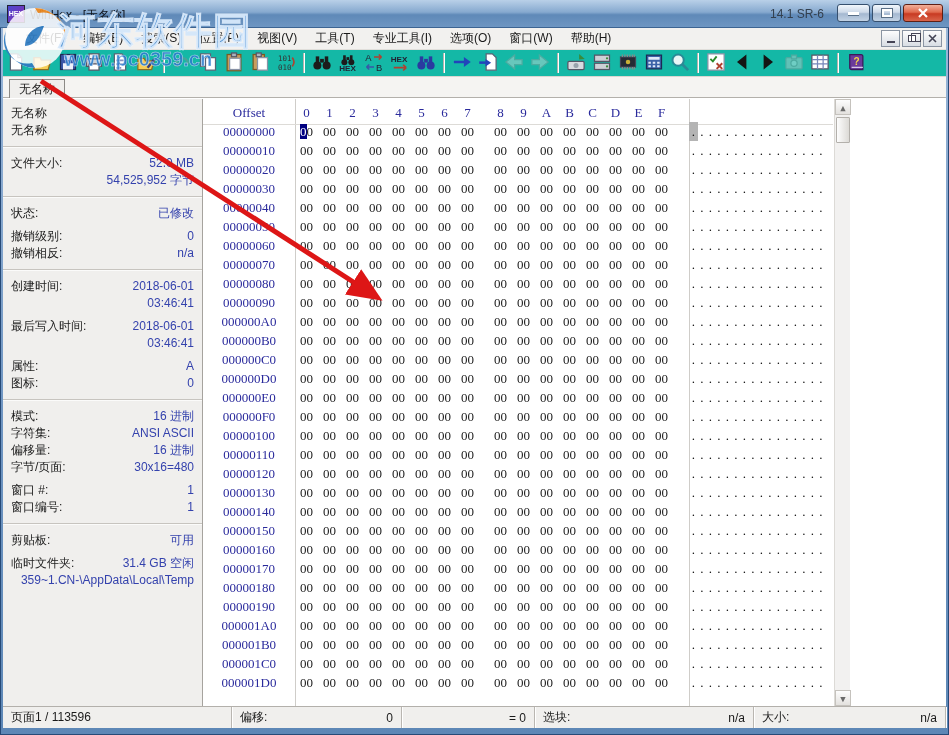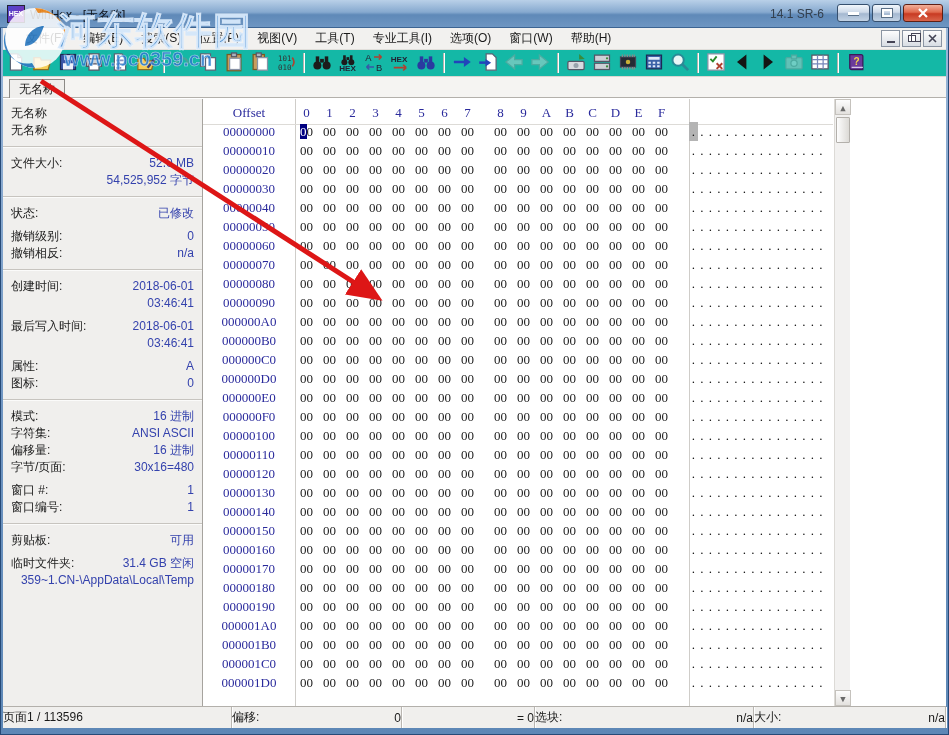--- a/index.html
+++ b/index.html
@@ -77,21 +77,21 @@
   
   .vscroll { position:absolute; left:631px; top:0; bottom:0; width:16px; background:#f2f1f0; border-left:1px solid #dcdad6; }
   .sarrow { position:absolute; left:0; width:16px; height:16px; color:#6a6a6a; font-size:9px; text-align:center; line-height:16px;
     background:linear-gradient(180deg,#fdfdfd,#e3e1de); border:1px solid #c5c2bd; }
   .sarrow.up { top:0; } .sarrow.dn { bottom:0; }
   .sthumb { position:absolute; left:1px; top:18px; width:14px; height:26px;
     background:linear-gradient(90deg,#fdfdfd,#dcdad6); border:1px solid #b3b0ab; border-radius:1px; }
   
   .statusbar { height:22px; background:#f0efed; border-top:1px solid #b3b0ab; display:flex; }
   .scell { border-right:1px solid #b9b6b1; box-shadow:1px 0 0 #fff; display:flex; align-items:center;
-    padding:0 0; color:#1a1a1a; }
+    padding:0 8px; color:#1a1a1a; }
   .scell .sv { margin-left:auto; }
   
   .overlay { position:absolute; left:0; top:0; pointer-events:none; }
   .wm-logo { position:absolute; left:3px; top:6px; width:64px; height:64px; opacity:.93; }
   .wm-name { position:absolute; left:57px; top:6px; font-size:38px; font-weight:bold; letter-spacing:1px;
     color:rgba(52,130,208,0.82); -webkit-text-stroke:1px rgba(235,245,255,0.85); }
   .wm-url { position:absolute; left:64px; top:48px; font-size:20px; font-weight:bold;
     color:rgba(45,125,205,0.88); -webkit-text-stroke:0.5px rgba(240,248,255,0.7); }
 </style>
 </head>

